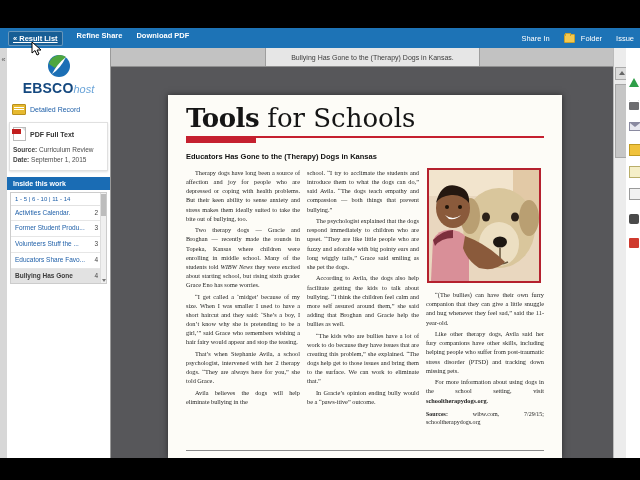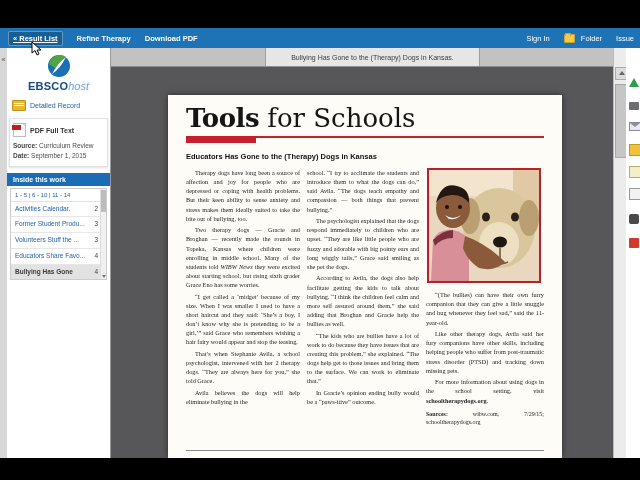--- a/index.html
+++ b/index.html
@@ -1,40 +1,40 @@
 <!DOCTYPE html>
 <html><head>
 <meta charset="utf-8">
 <style>
   html,body{margin:0;padding:0;background:#000;}
   .stage{position:relative;width:640px;height:480px;background:#000;overflow:hidden;
          font-family:"Liberation Sans",sans-serif;}
   
   .toolbar{position:absolute;left:0;top:28px;width:640px;height:20px;background:#1d73b6;
            display:flex;align-items:center;justify-content:space-between;}
-  .tb-left{display:flex;align-items:center;gap:14px;padding-left:8px;}
+  .tb-left{display:flex;gap:14px;padding-left:8px;}
   .tb-right{display:flex;align-items:center;gap:6px;padding-right:6px;}
   .tb-link{color:#fff;font-size:7.5px;font-weight:bold;text-decoration:none;white-space:nowrap;cursor:pointer;}
   .tb-link.boxed{background:rgba(0,0,0,0.18);border:1px solid rgba(255,255,255,0.35);
                  padding:2px 4px;border-radius:2px;text-decoration:underline;}
   .folder-icon{display:inline-block;width:9px;height:7px;background:#f3c84f;border:1px solid #caa22e;
                border-radius:1px;position:relative;margin-left:8px;}
   .folder-icon:before{content:"";position:absolute;left:0;top:-2px;width:4px;height:2px;background:#f3c84f;
                       border:1px solid #caa22e;border-bottom:none;border-radius:1px 1px 0 0;}
   
   .content{position:absolute;left:0;top:48px;width:640px;height:410px;background:#57575a;}
   .gutter{position:absolute;left:0;top:0;width:7px;height:410px;background:#d7d7d7;color:#555;
           font-size:7px;text-align:center;cursor:pointer;}
   .gutter span{display:block;margin-top:8px;}
   
   .sidebar{position:absolute;left:7px;top:0;width:103px;height:410px;background:#fff;
            border-right:1px solid #9a9a9a;font-size:7px;}
   .logo-block{text-align:center;padding-top:6px;}
   .logo-word{margin-top:1px;}
-  .logo-word .b{font-weight:bold;color:#14487f;font-size:11px;letter-spacing:.2px;}
+  .logo-word .b{font-weight:bold;color:#14487f;font-size:14px;letter-spacing:.2px;}
   .logo-word .h{font-style:italic;color:#6aa4d8;font-size:11px;}
   .dr-row{display:flex;align-items:center;gap:4px;padding:8px 0 0 5px;cursor:pointer;}
   .dr-icon{width:12px;height:9px;background:#e6b92f;border:1px solid #b98f1d;border-radius:1px;position:relative;}
   .dr-icon:before{content:"";position:absolute;left:1px;top:2px;right:1px;height:1px;background:#fff;box-shadow:0 2px 0 #fff;}
   .link{color:#1e5fa8;text-decoration:none;cursor:pointer;}
   .pdf-card{margin:7px 2px 0 2px;border:1px solid #e0e0e0;box-shadow:0 1px 2px rgba(0,0,0,.12);
             padding:4px 3px 5px 3px;background:#fff;}
   .pdf-row{display:flex;align-items:center;gap:4px;}
   .pdf-icon{width:11px;height:12px;background:#fff;border:1px solid #bbb;position:relative;flex:0 0 auto;}
   .pdf-icon:before{content:"";position:absolute;left:-2px;top:1px;width:9px;height:5px;background:#c11e1e;}
@@ -112,25 +112,25 @@
 </head>
 <body>
 
 <div class="stage">
 
   <div class="bar-top"></div>
 
   <div class="toolbar">
     <div class="tb-left">
       <a class="tb-link boxed">« Result List</a>
-      <a class="tb-link">Refine Therapy</a>
+      <a class="tb-link">Refine Share</a>
       <a class="tb-link">Download PDF</a>
     </div>
     <div class="tb-right">
-      <a class="tb-link" style="font-weight:normal">Sign In</a>
+      <a class="tb-link" style="font-weight:normal">Share In</a>
       <span class="folder-icon"></span>
       <a class="tb-link" style="font-weight:normal">Folder</a>
       <a class="tb-link" style="font-weight:normal;margin-left:8px">Issue</a>
     </div>
   </div>
 
   <div class="content">
 
     <div class="gutter">
       <span>«</span>

